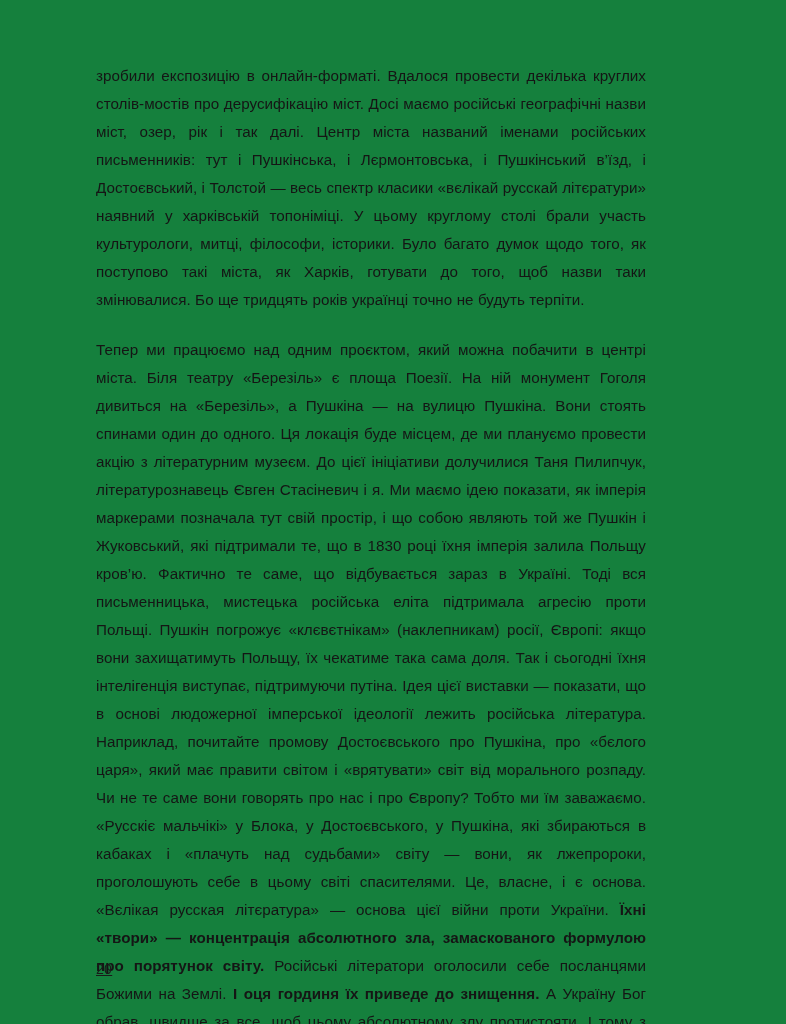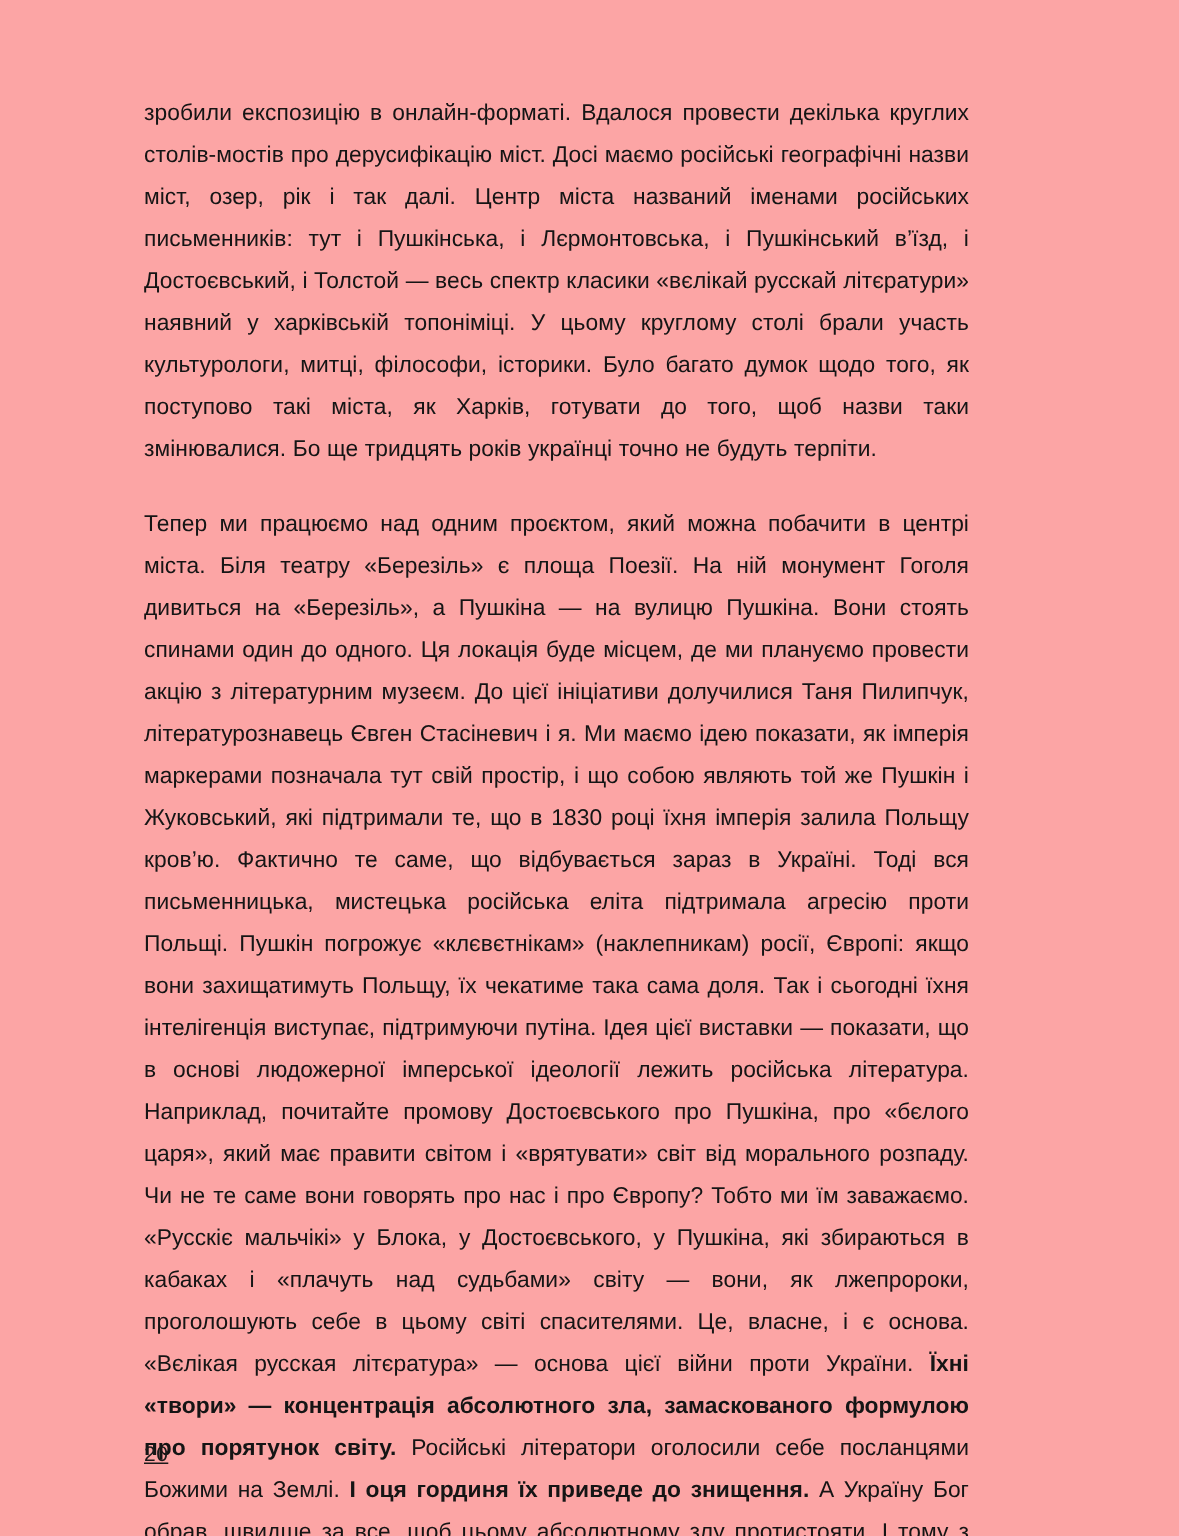--- a/index.html
+++ b/index.html
@@ -6,21 +6,21 @@
   html, body {
     margin: 0;
     padding: 0;
     background: #ffffff;
   }
 
   .page {
     position: relative;
     width: 786px;
     height: 1024px;
-    background: #fca5a5;
+    background: #15803d;
     overflow: hidden;
     box-sizing: border-box;
     font-family: "Liberation Sans", sans-serif;
   }
 
   .text-column {
     position: absolute;
     left: 96px;
     top: 62px;
     width: 550px;

